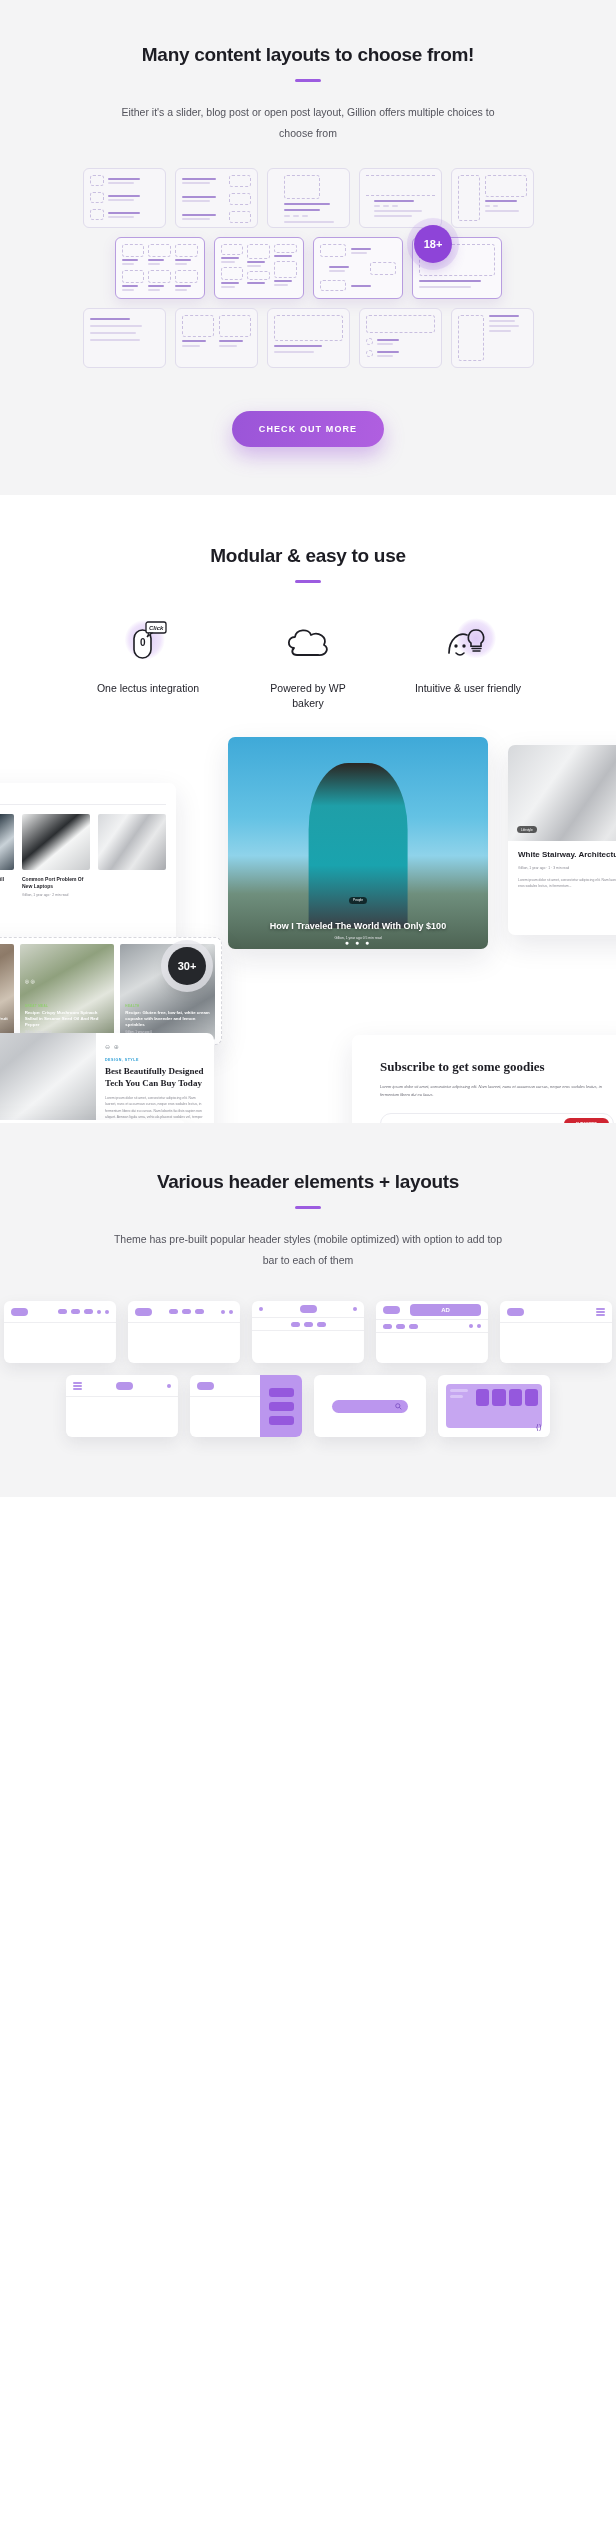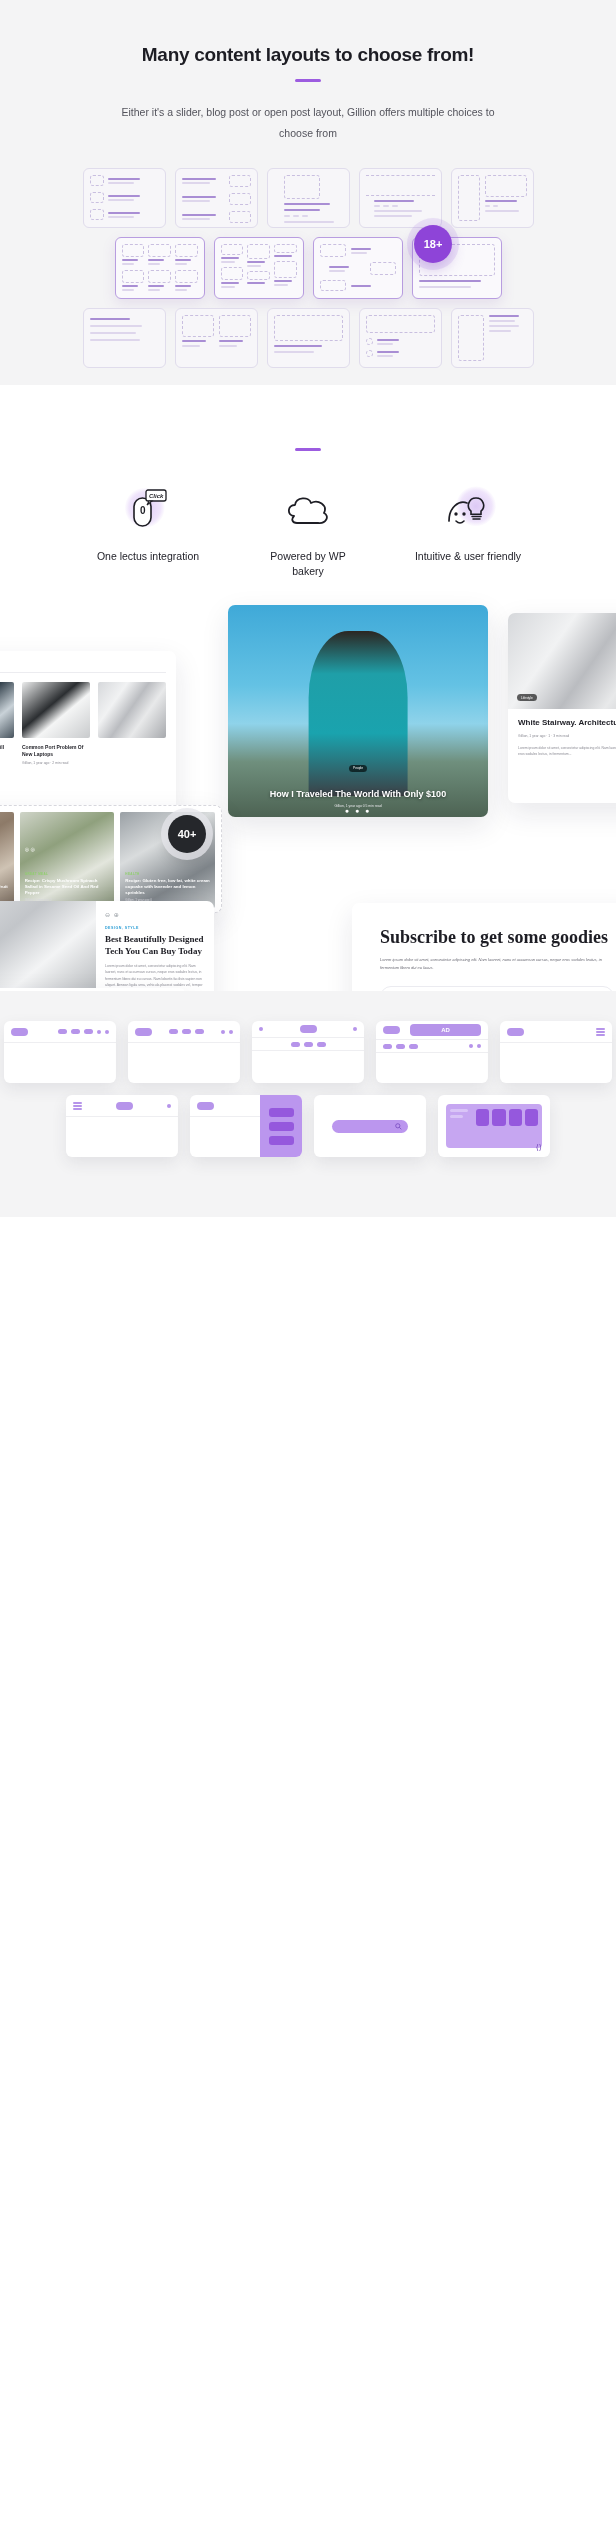--- a/index.html
+++ b/index.html
@@ -449,24 +449,28 @@
                 <div class="sline dk" style="width:30px;"></div>
                 <div class="sline lt" style="width:26px;"></div>
                 <div class="sline lt" style="width:30px;"></div>
                 <div class="sline lt" style="width:22px;"></div>
               </div>
           </div>
         </div>
       </div>
     </div>
 
+    <div class="cta-wrap">
+      <button class="cta">CHECK OUT MORE</button>
+    </div>
   </div>
 
   <div class="section sec-white">
     <div class="sec-head" style="padding-top:50px;">
+      <div class="sec-title">Modular &amp; easy to use</div>
       <div class="sec-rule"></div>
     </div>
 
     <div class="feats">
       <div class="feat">
         <div class="feat-ico">
           <span class="halo"></span>
           <svg width="46" height="44" viewBox="0 0 46 44" style="position:relative;">
             <rect x="9" y="9" width="17" height="28" rx="8.5" fill="#fff" stroke="#1d1d24" stroke-width="1.6"></rect>
             <text x="15" y="25" font-family="Liberation Sans" font-size="10" font-weight="700" fill="#1d1d24">0</text>
@@ -567,21 +571,21 @@
           <div class="photo ph-food3" style="flex:1;height:96px;border-radius:2px;position:relative;">
             <div style="position:absolute;left:5px;right:5px;bottom:6px;">
               <div style="font-size:3px;color:#8fcf6d;font-weight:700;letter-spacing:.4px;">HEALTH</div>
               <div style="font-size:4.4px;font-weight:700;color:#fff;line-height:1.3;margin-top:2px;">Recipe: Gluten free, low fat, white cream cupcake with lavender and lemon sprinkles</div>
               <div style="font-size:3px;color:#dcdce0;margin-top:3px;">Gillion, 1 year ago   0</div>
             </div>
           </div>
         </div>
       </div>
 
-      <div class="badge-50" style="left:168px; top:232px;">40+</div>
+      <div class="badge-50" style="left:168px; top:232px;">30+</div>
 
       <div class="m" style="left:-86px; top:318px; width:300px; height:122px;">
         <div style="display:flex;height:100%;">
           <div class="photo ph-mac" style="width:182px;"></div>
           <div style="flex:1;padding:10px 9px;">
             <div style="color:#9aa0a6;font-size:6px;letter-spacing:1px;">⊖ ⊕</div>
             <div style="font-size:3.6px;font-weight:700;letter-spacing:.5px;color:#2f9fd6;margin-top:8px;">DESIGN, STYLE</div>
             <div class="serif" style="font-size:9px;font-weight:700;color:#1d1d24;line-height:1.3;margin-top:4px;">Best Beautifully Designed Tech You Can Buy Today</div>
             <div class="tiny-t" style="margin-top:5px;line-height:1.9;">Lorem ipsum dolor sit amet, consectetur adipiscing elit. Nam laoreet, nunc et accumsan cursus, neque eros sodales lectus, in fermentum libero dui eu cursus. Nam lobortis facilisis sapien non aliquet. Aenean ligula urna, vehicula placerat sodales vel, tempor et orci. Donec molestie metus a sagittis...</div>
 
@@ -594,33 +598,38 @@
           
           
           
           
           
         </div>
       </div>
 
       <div class="m" style="left:352px; top:320px; width:290px; height:142px; background:#fff;">
         <div style="padding:24px 28px;">
-          <div class="serif" style="font-size:18px;font-weight:700;color:#1d1d24;">Subscribe to get some goodies</div>
+          <div class="serif" style="font-size:13px;font-weight:700;color:#1d1d24;">Subscribe to get some goodies</div>
           <div style="font-size:4px;font-style:italic;color:#6b6b75;line-height:2;margin-top:8px;">Lorem ipsum dolor sit amet, consectetur adipiscing elit. Nam laoreet, nunc et accumsan cursus, neque eros sodales lectus, in fermentum libero dui eu lacus.</div>
           <div style="margin-top:14px;display:flex;align-items:center;border:1px solid #ebebf0;border-radius:20px;height:22px;padding:0 4px 0 12px;">
             <span style="flex:1;font-size:4.2px;color:#a9a9b2;">Enter your email...</span>
             <span style="background:#cf2431;color:#fff;font-size:3.6px;font-weight:700;border-radius:14px;padding:4px 12px;">SUBSCRIBE</span>
           </div>
         </div>
       </div>
 
     </div>
   </div>
 
   <div class="section sec-grey">
+    <div class="sec-head" style="padding-top:48px;">
+      <div class="sec-title">Various header elements + layouts</div>
+      <div class="sec-rule"></div>
+      <div class="sec-sub" style="max-width:400px;">Theme has pre-built popular header styles (mobile optimized) with option to add top bar to each of them</div>
+    </div>
 
     <div class="hdr-grid">
 
       <div class="hdr-card">
         <div class="hdr-bar">
           <span class="pill lg"></span>
           <span class="spacer"></span>
           <span class="pill md"></span>
           <span class="pill md"></span>
           <span class="pill md"></span>

